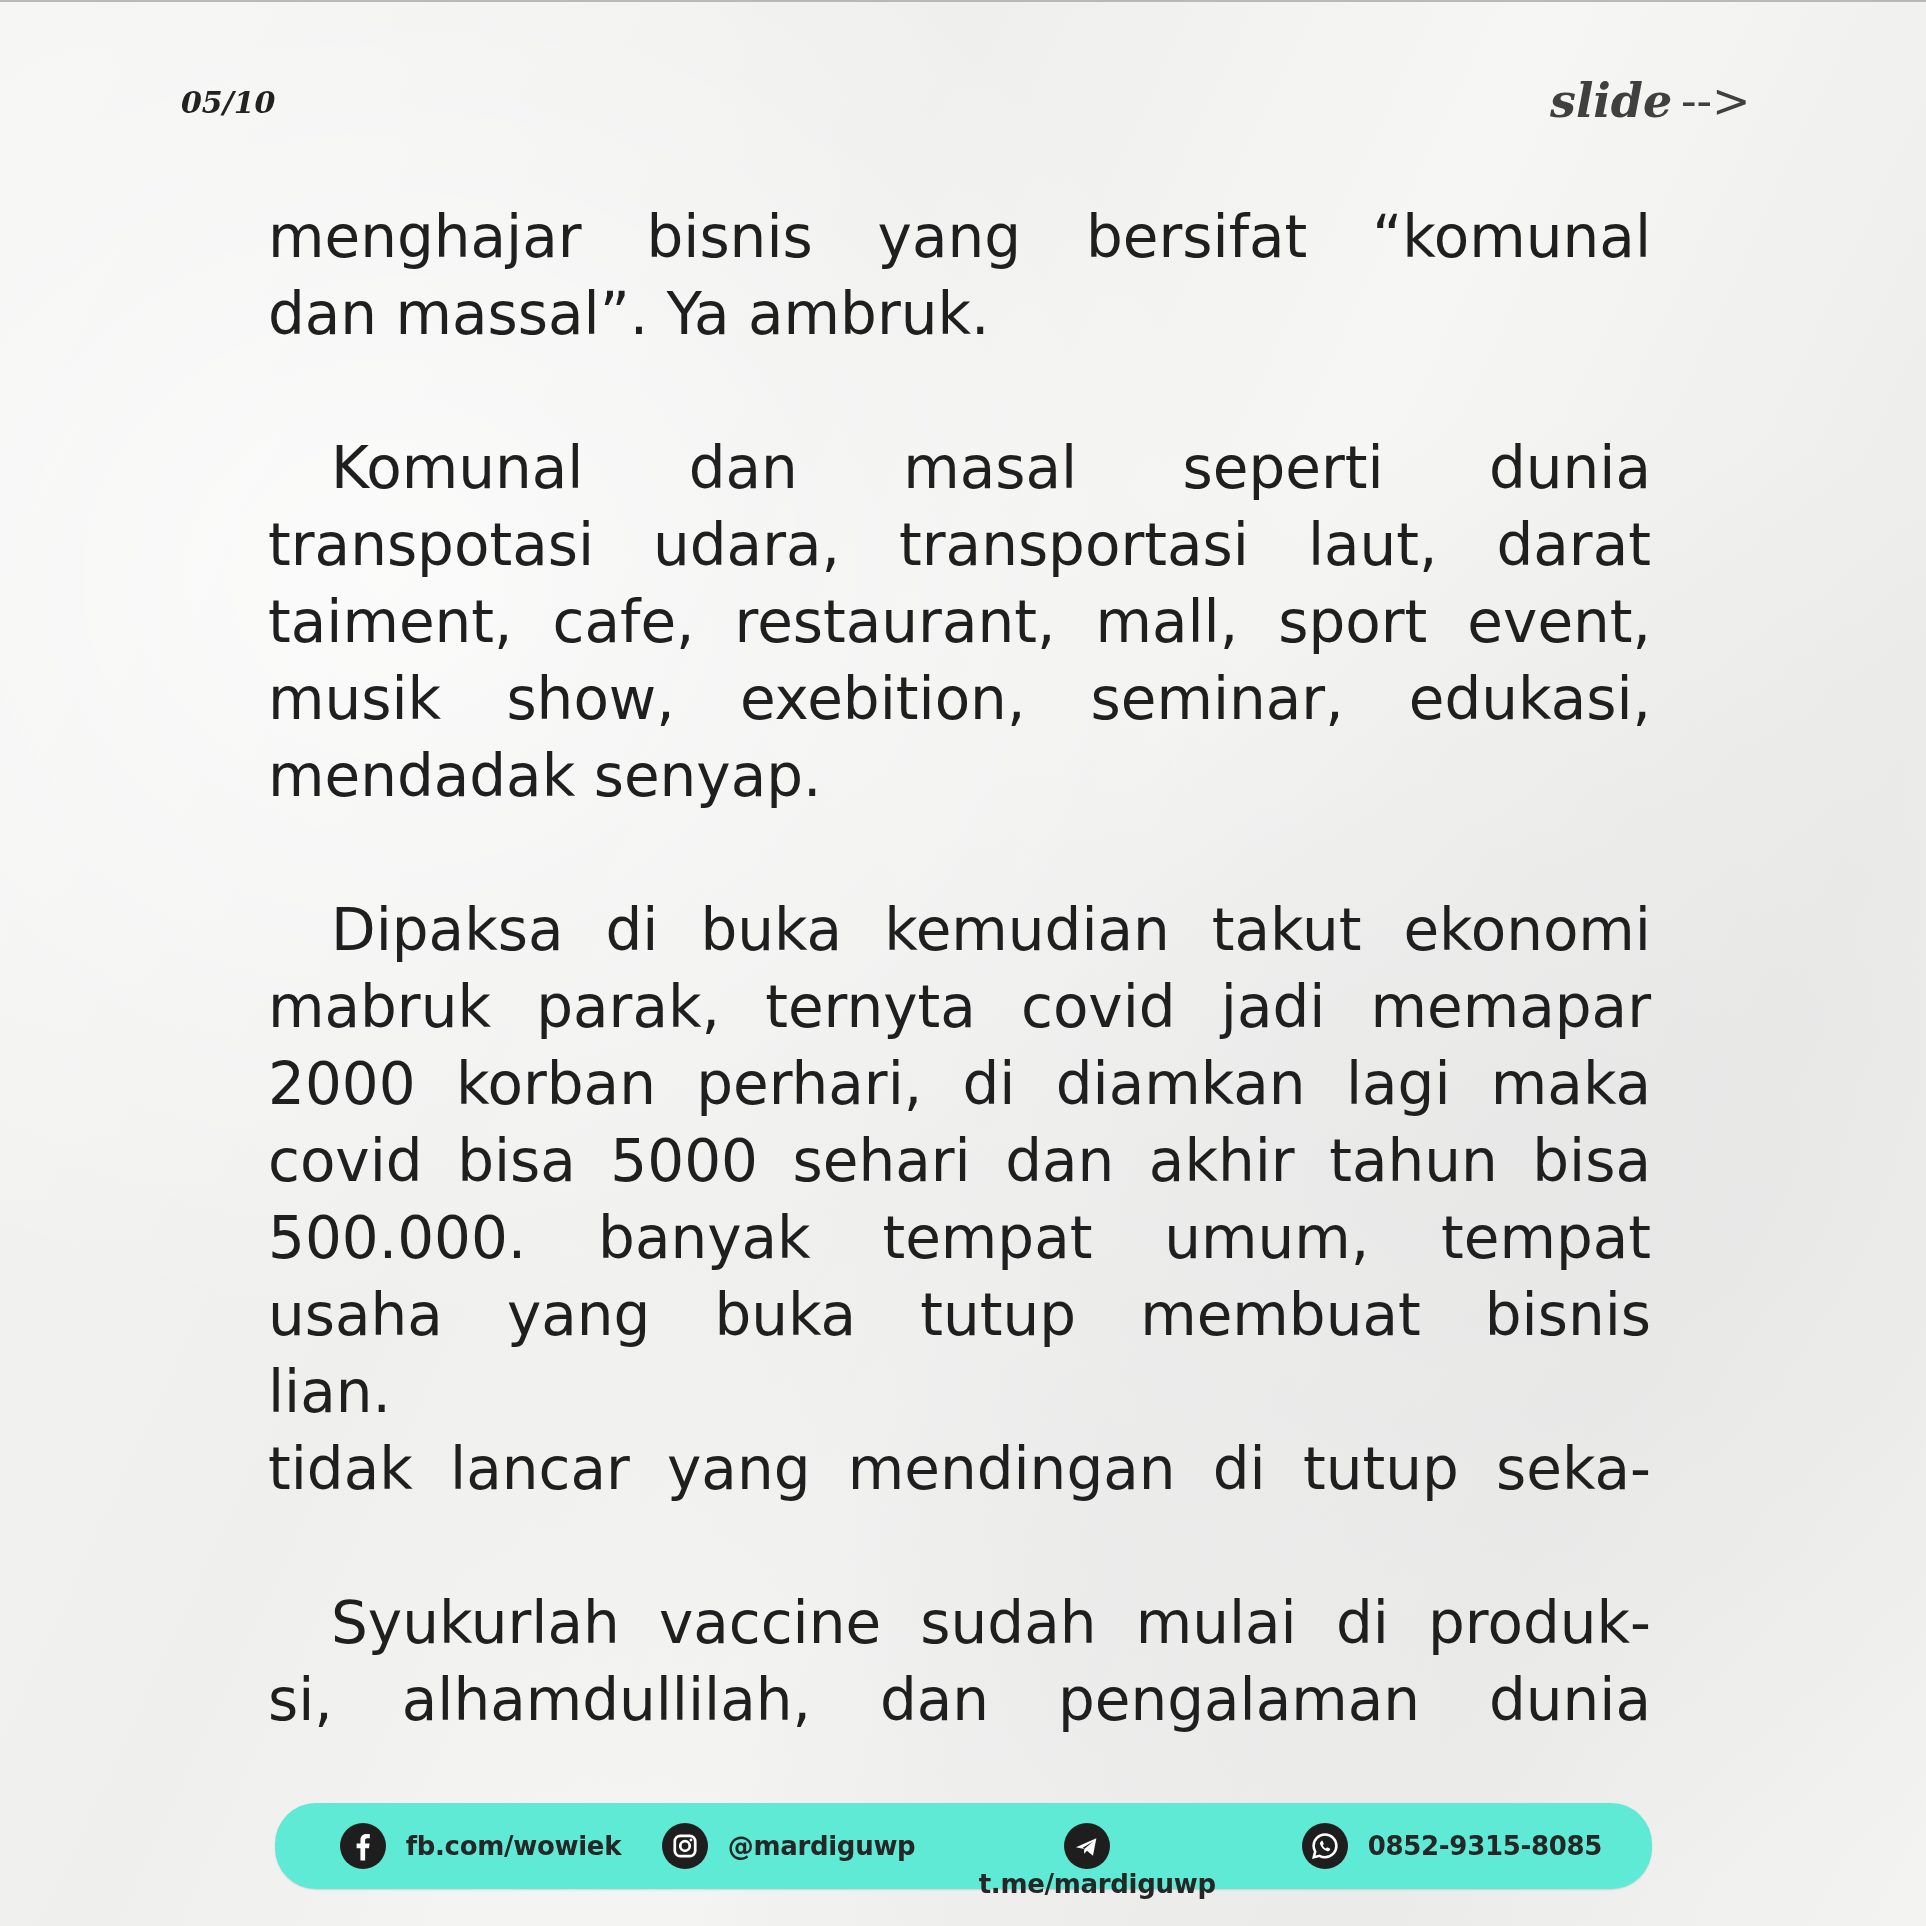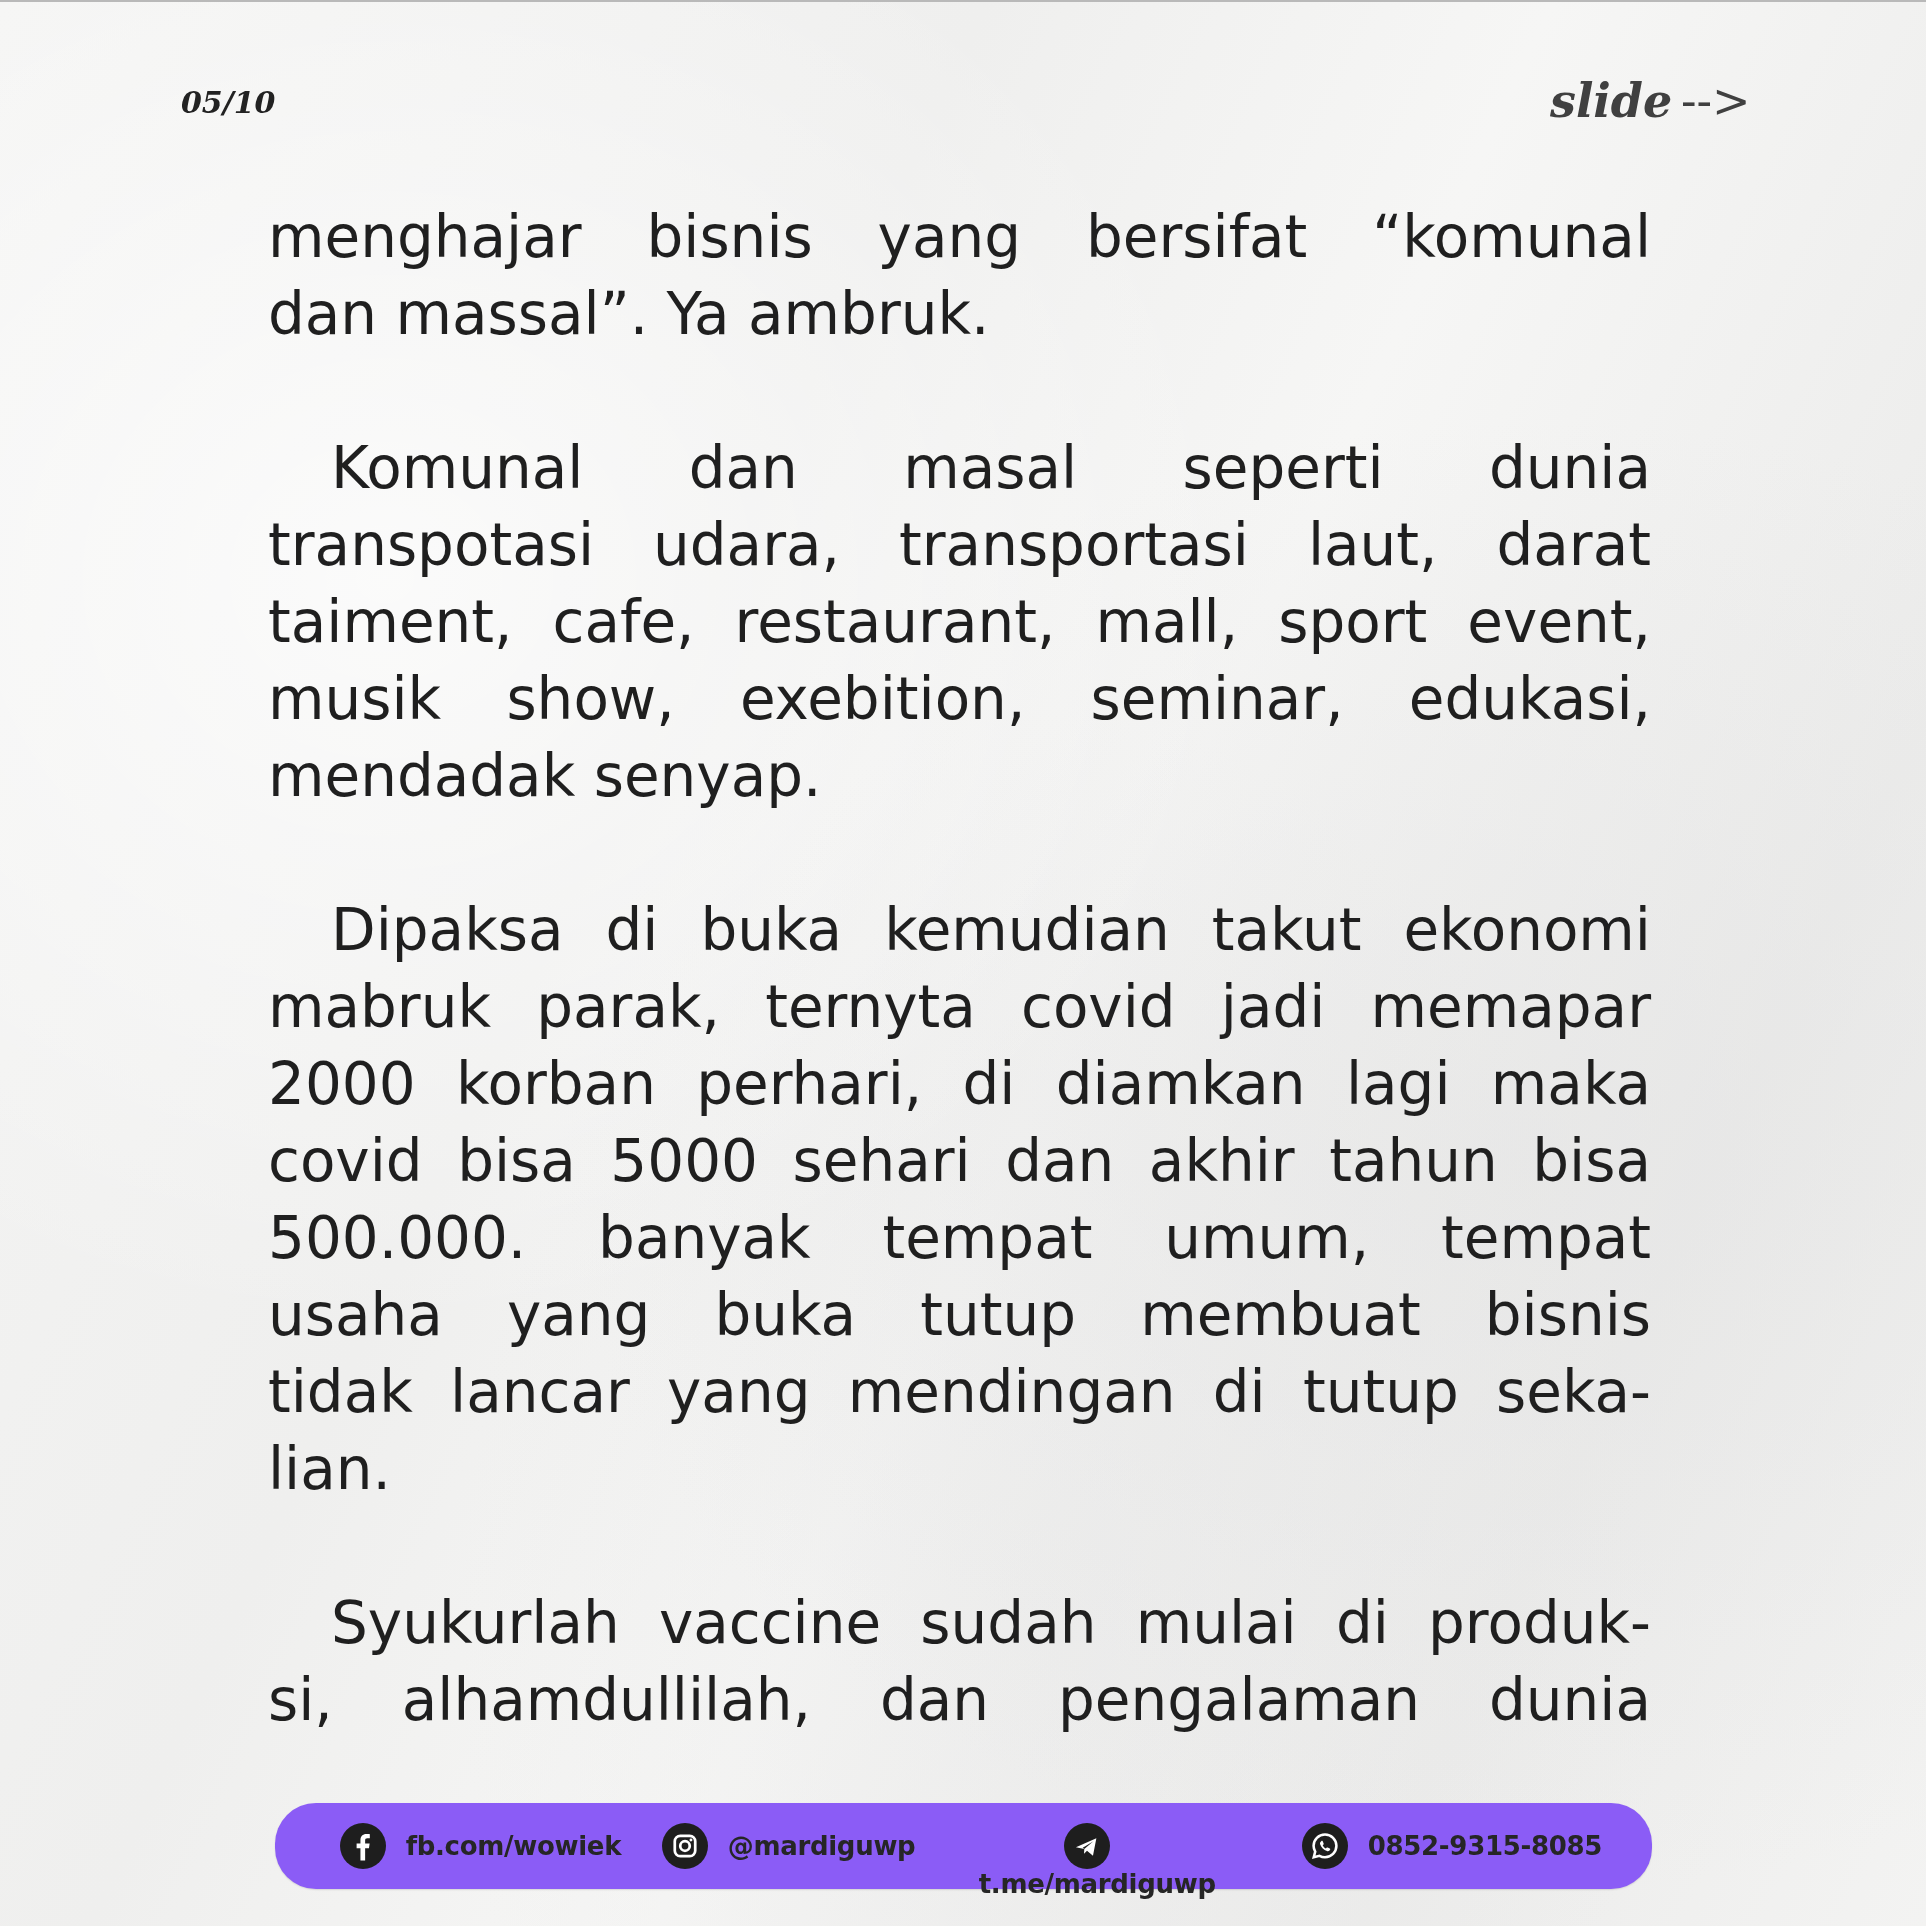--- a/index.html
+++ b/index.html
@@ -86,21 +86,21 @@
   .line.blank {
     height: 77px;
   }
   .footer-bar {
     position: absolute;
     left: 275px;
     top: 1803px;
     width: 1377px;
     height: 86px;
     border-radius: 41px;
-    background: #8b5cf6;
+    background: #5eead4;
     box-shadow: 0 0.9px 1.7px rgba(0,0,0,0.12);
   }
   .contact {
     position: absolute;
     top: 19.7px;
     height: 46px;
     display: flex;
     align-items: center;
   }
   .contact .icon {
@@ -154,22 +154,22 @@
   </div>
   <span class="line blank"></span>
 
   <div>
     <span class="line indent">Dipaksa di buka kemudian takut ekonomi</span>
     <span class="line">mabruk parak, ternyta covid jadi memapar</span>
     <span class="line">2000 korban perhari, di diamkan lagi maka</span>
     <span class="line">covid bisa 5000 sehari dan akhir tahun bisa</span>
     <span class="line">500.000. banyak tempat umum, tempat</span>
     <span class="line">usaha yang buka tutup membuat bisnis</span>
+    <span class="line last">lian.</span>
     <span class="line">tidak lancar yang mendingan di tutup seka-</span>
-    <span class="line last">lian.</span>
   </div>
   <span class="line blank"></span>
 
   <div>
     <span class="line indent">Syukurlah vaccine sudah mulai di produk-</span>
     <span class="line">si, alhamdullilah, dan pengalaman dunia</span>
   </div>
 </div>
 
 <div class="footer-bar">

